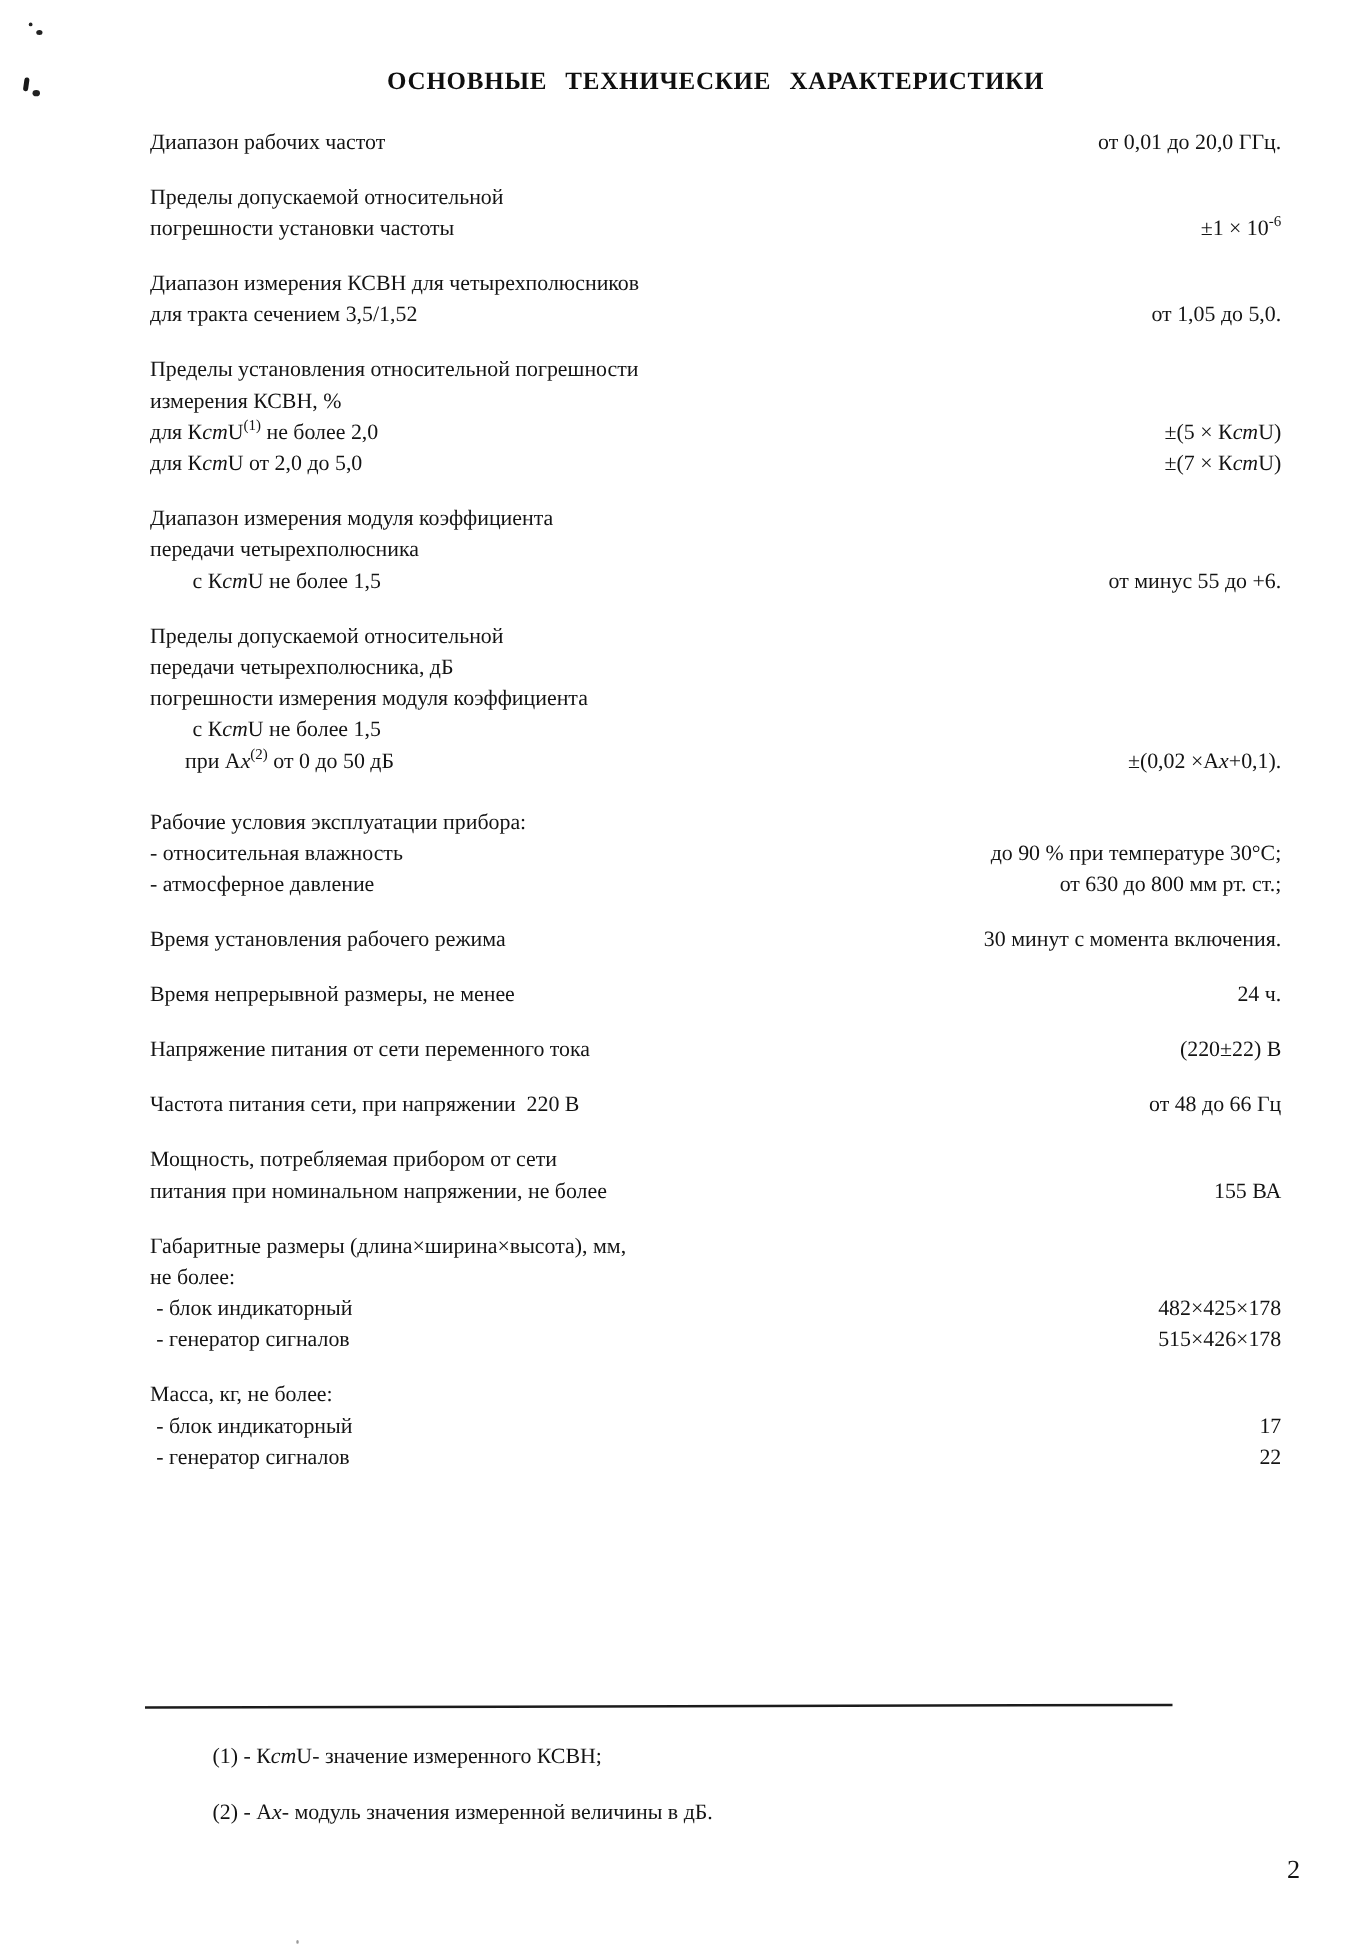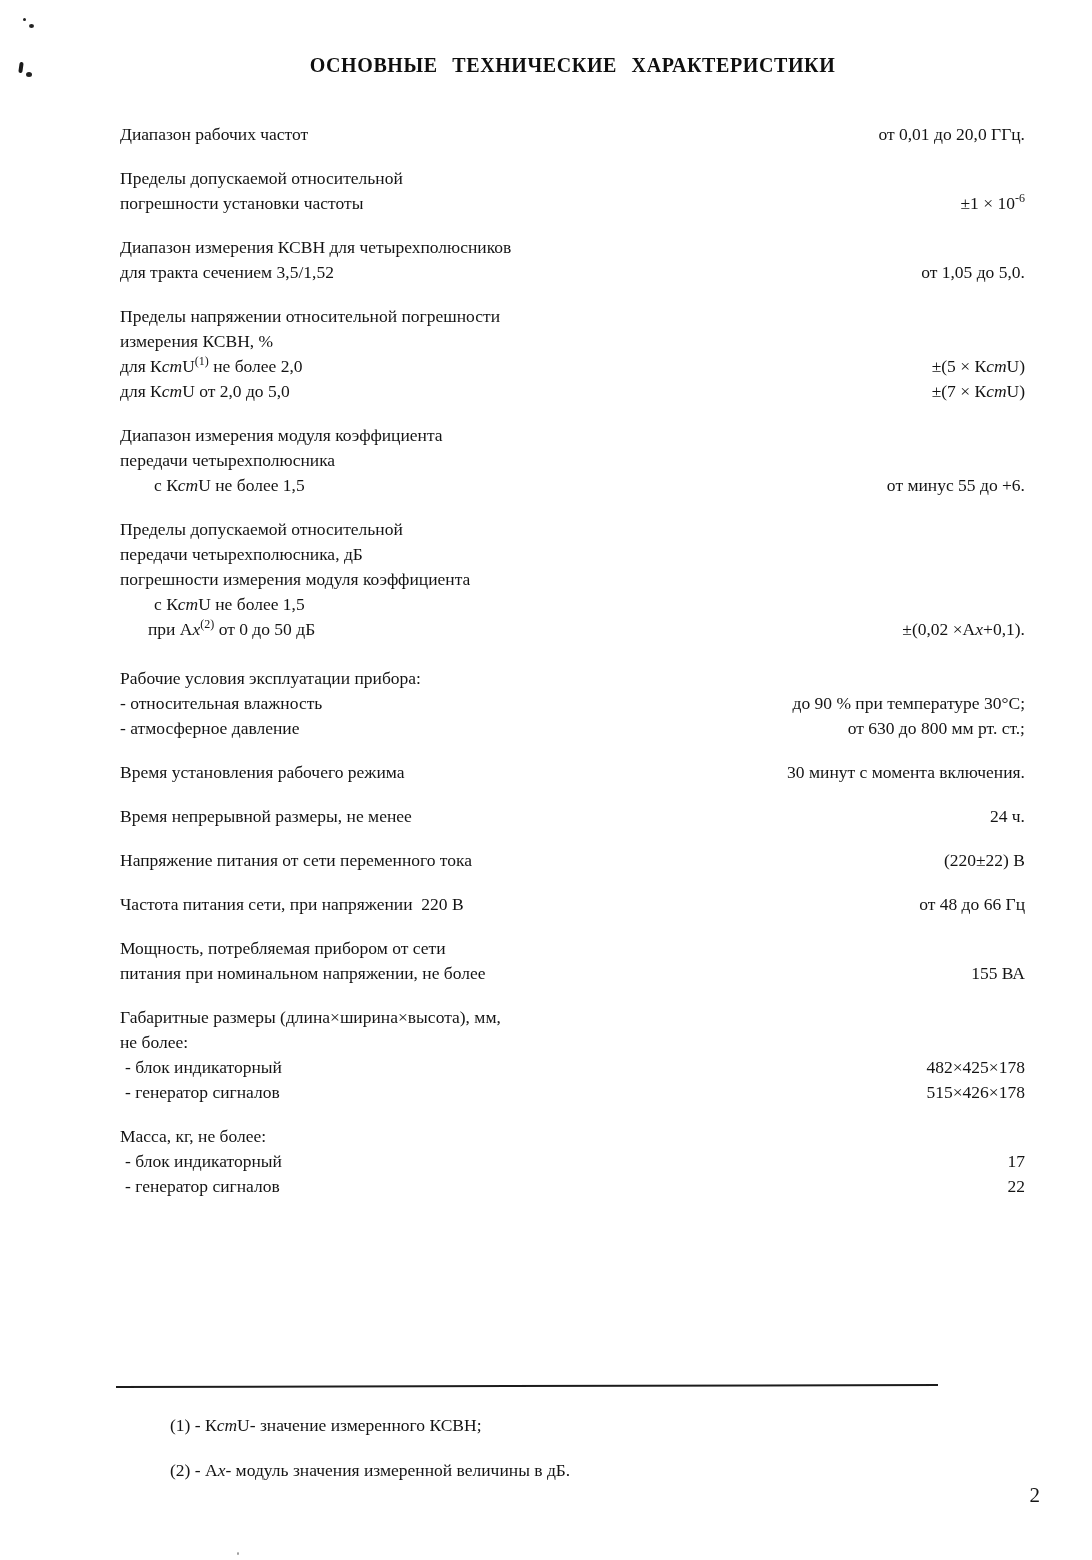--- a/index.html
+++ b/index.html
@@ -15,21 +15,21 @@
     color: #141414;
     overflow: hidden;
   }
   .content {
     position: absolute;
     left: 120px;
     top: 52px;
     width: 905px;
   }
   .doc-title {
-    margin: 0 0 44px 0;
+    margin: 0 0 23px 0;
     text-align: center;
     font-size: 20px;
     font-weight: bold;
     line-height: 26px;
     letter-spacing: 0.6px;
     word-spacing: 9px;
     color: #0f0f0f;
   }
   .spec-table { width: 100%; }
   .spec-row { margin-bottom: 12px; margin-top: 19px; }
@@ -117,21 +117,21 @@
         <div class="spec-line">
           <span class="spec-label">Диапазон измерения КСВН для четырехполюсников</span>
         </div>
         <div class="spec-line">
           <span class="spec-label">для тракта сечением 3,5/1,52</span>
           <span class="spec-value">от 1,05 до 5,0.</span>
         </div>
       </div>
       <div class="spec-row">
         <div class="spec-line">
-          <span class="spec-label">Пределы напряжении относительной погрешности</span>
+          <span class="spec-label">Пределы установления относительной погрешности</span>
         </div>
         <div class="spec-line">
           <span class="spec-label">измерения КСВН, %</span>
         </div>
         <div class="spec-line">
           <span class="spec-label">для К<i>ст</i>U<sup>(1)</sup> не более 2,0</span>
           <span class="spec-value">±(5 × К<i>ст</i>U)</span>
         </div>
         <div class="spec-line">
           <span class="spec-label">для К<i>ст</i>U от 2,0 до 5,0</span>

